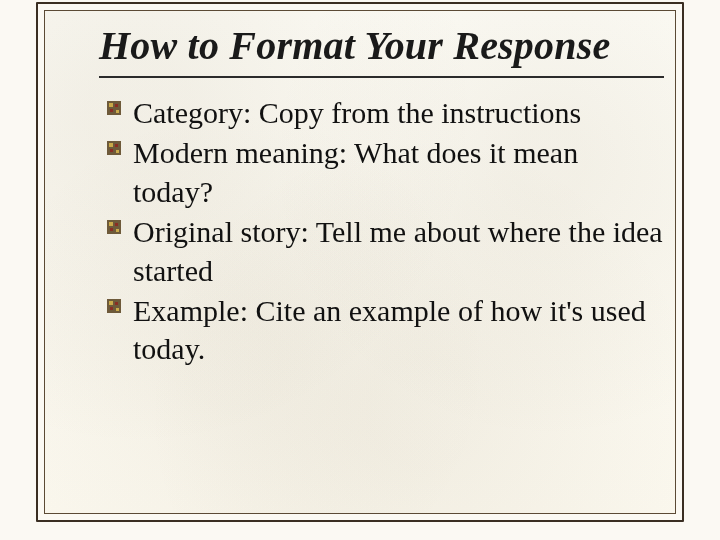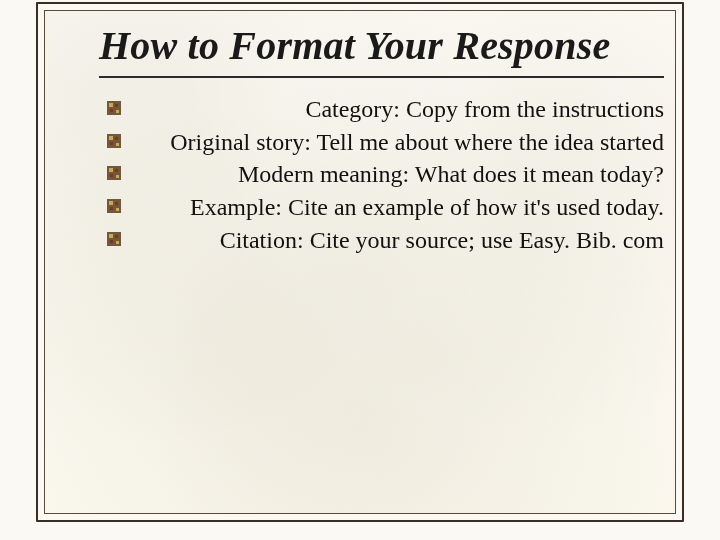--- a/index.html
+++ b/index.html
@@ -63,24 +63,23 @@
   .rule {
     height: 0;
     border: 0;
     border-top: 2px solid #2b2b2b;
     margin: 8px 0 16px 0;
   }
   ul.bullets {
     list-style: none;
     margin: 0;
     padding: 0 0 0 34px;
-    font-size: 24px;
+    font-size: 30px;
     line-height: 1.28;
     color: #111;
-    text-align: right;
   }
   ul.bullets li {
     position: relative;
     margin: 0 0 2px 0;
     padding-left: 0;
   }
   ul.bullets li .bullet-icon {
     position: absolute;
     left: -26px;
     top: 7px;
@@ -116,53 +115,41 @@
       <li>
         <span class="bullet-icon">
           <svg viewBox="0 0 14 14">
               <rect x="0" y="0" width="14" height="14" fill="#6e5a3a"></rect>
               <rect x="2" y="2" width="4" height="4" fill="#c9a94a"></rect>
               <rect x="8" y="3" width="3" height="3" fill="#8a2d24"></rect>
               <rect x="3" y="8" width="3" height="3" fill="#8a2d24"></rect>
               <rect x="9" y="9" width="3" height="3" fill="#c9a94a"></rect>
             </svg>
         </span>
-        <span>Original story:  Tell me about where the idea started</span>
+        <span>Modern meaning:  What does it mean today?</span>
       </li>
       <li>
         <span class="bullet-icon">
           <svg viewBox="0 0 14 14">
               <rect x="0" y="0" width="14" height="14" fill="#6e5a3a"></rect>
               <rect x="2" y="2" width="4" height="4" fill="#c9a94a"></rect>
               <rect x="8" y="3" width="3" height="3" fill="#8a2d24"></rect>
               <rect x="3" y="8" width="3" height="3" fill="#8a2d24"></rect>
               <rect x="9" y="9" width="3" height="3" fill="#c9a94a"></rect>
             </svg>
         </span>
-        <span>Modern meaning:  What does it mean today?</span>
+        <span>Original story:  Tell me about where the idea started</span>
       </li>
       <li>
         <span class="bullet-icon">
           <svg viewBox="0 0 14 14">
               <rect x="0" y="0" width="14" height="14" fill="#6e5a3a"></rect>
               <rect x="2" y="2" width="4" height="4" fill="#c9a94a"></rect>
               <rect x="8" y="3" width="3" height="3" fill="#8a2d24"></rect>
               <rect x="3" y="8" width="3" height="3" fill="#8a2d24"></rect>
               <rect x="9" y="9" width="3" height="3" fill="#c9a94a"></rect>
             </svg>
         </span>
         <span>Example:  Cite an example of how it's used today.</span>
       </li>
-      <li>
-        <span class="bullet-icon">
-          <svg viewBox="0 0 14 14">
-              <rect x="0" y="0" width="14" height="14" fill="#6e5a3a"></rect>
-              <rect x="2" y="2" width="4" height="4" fill="#c9a94a"></rect>
-              <rect x="8" y="3" width="3" height="3" fill="#8a2d24"></rect>
-              <rect x="3" y="8" width="3" height="3" fill="#8a2d24"></rect>
-              <rect x="9" y="9" width="3" height="3" fill="#c9a94a"></rect>
-            </svg>
-        </span>
-        <span>Citation:  Cite your source; use Easy. Bib. com</span>
-      </li>
     </ul>
   </div>
 </div>
 
 </body></html>

